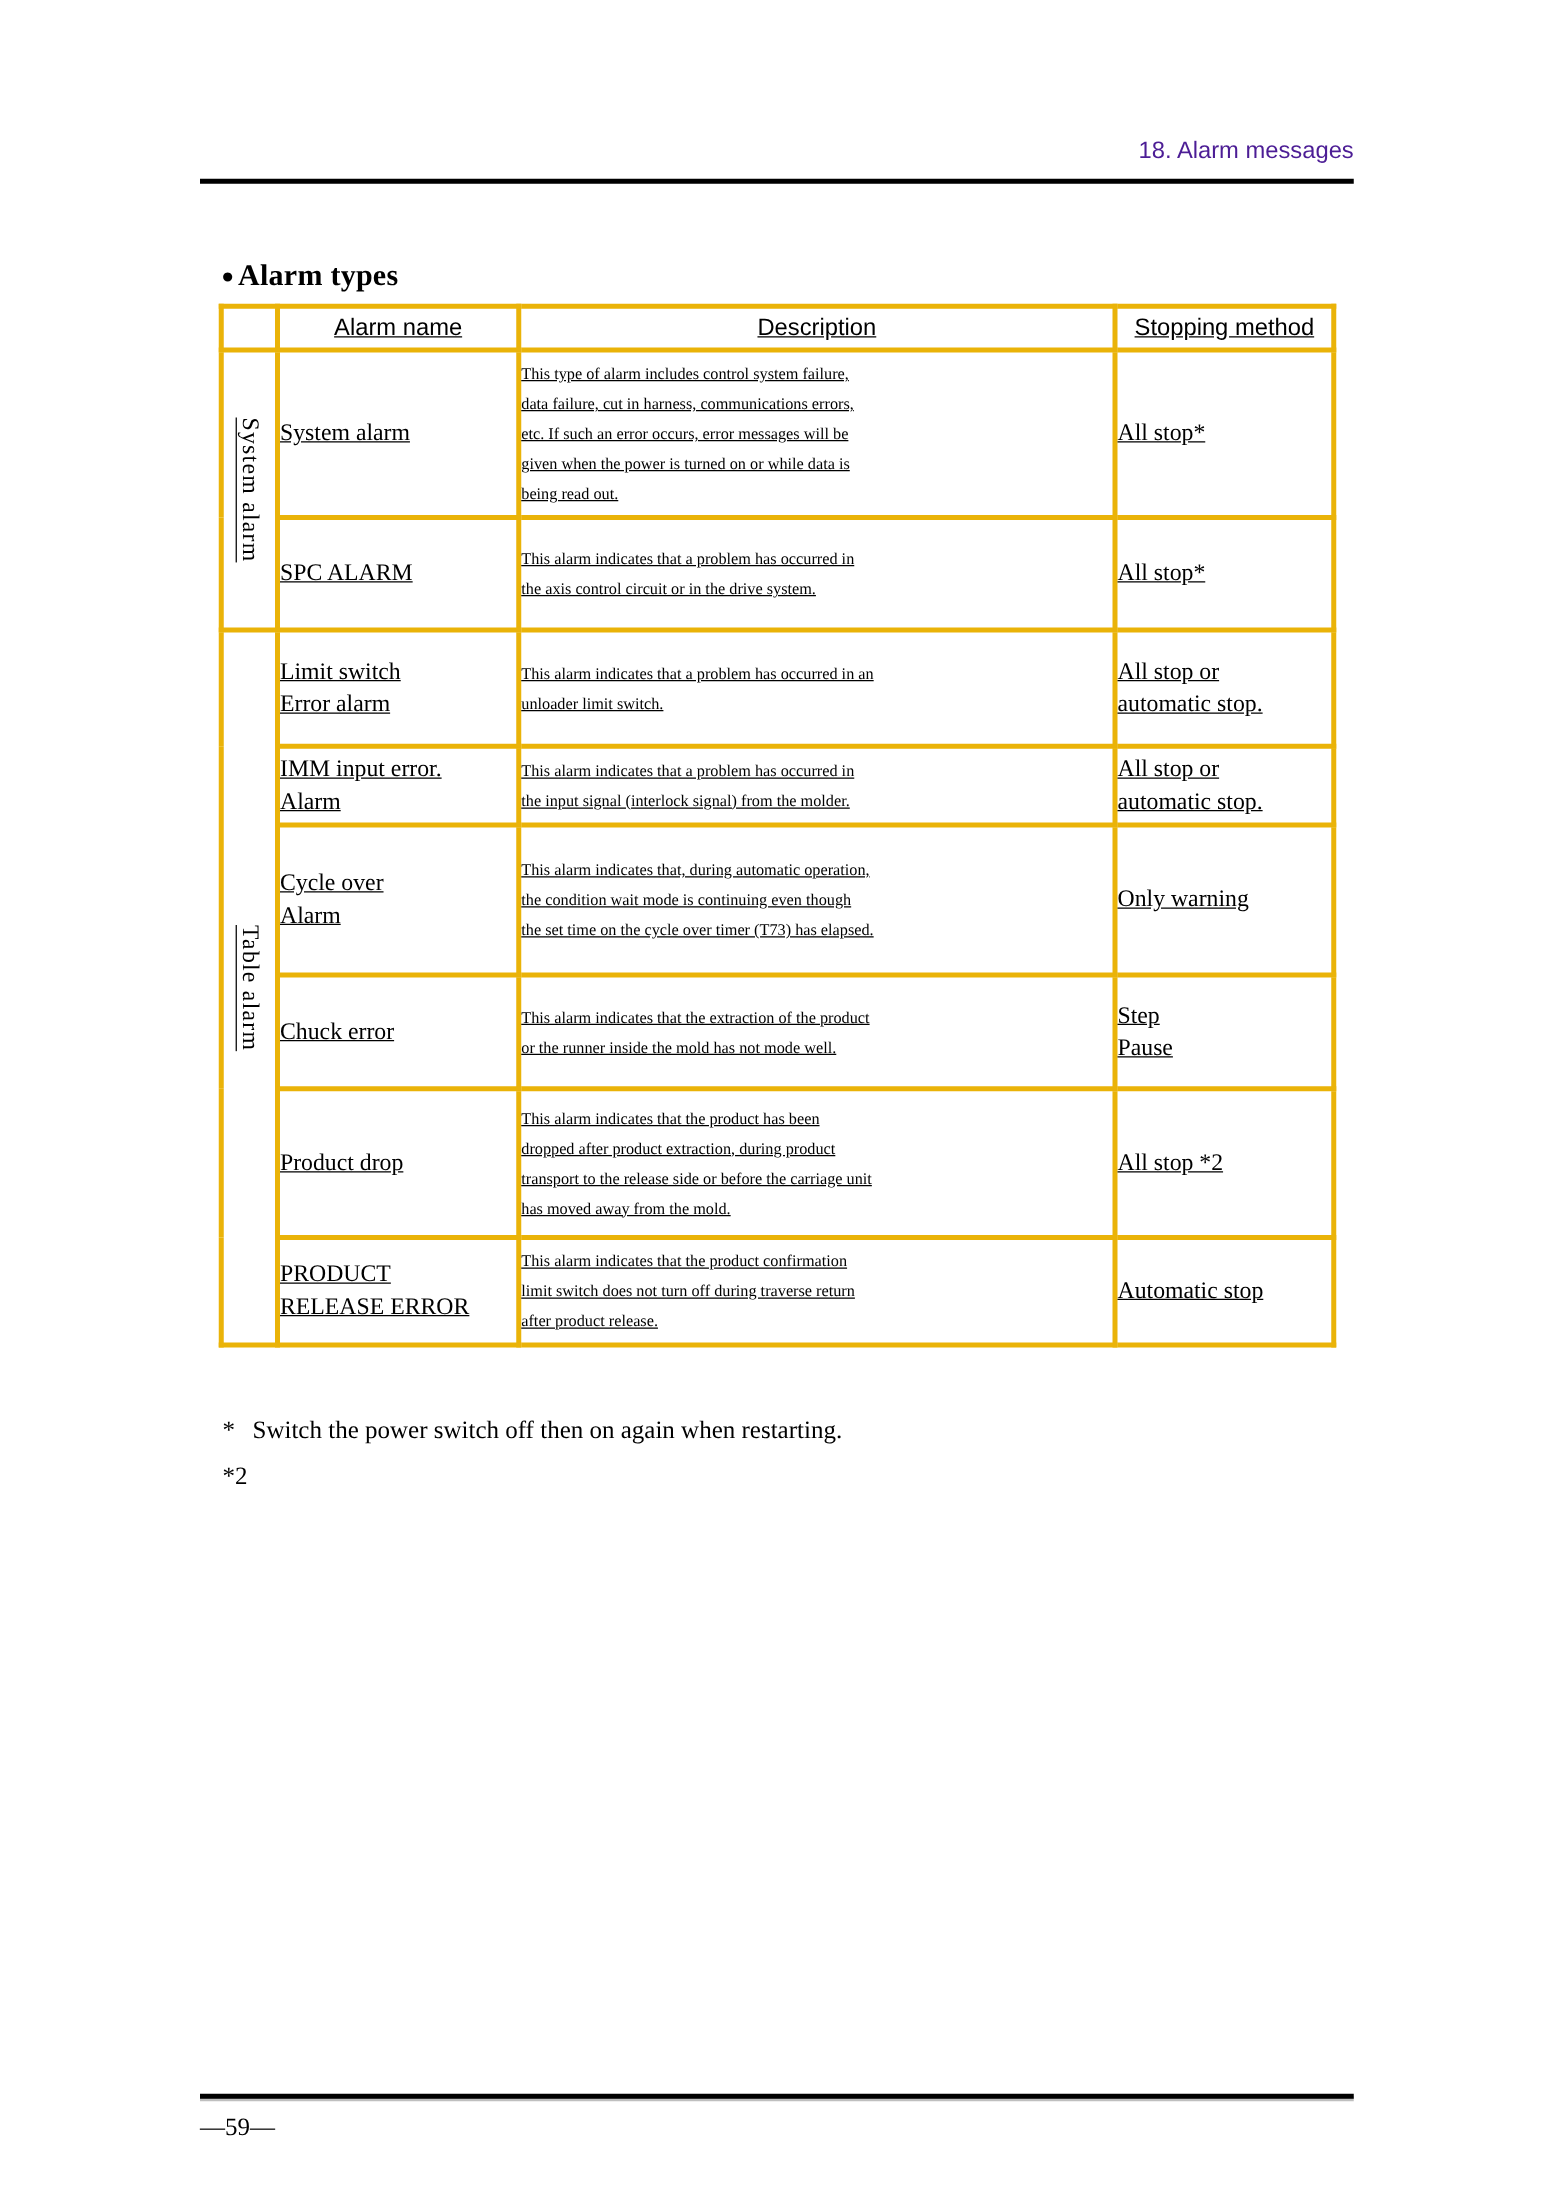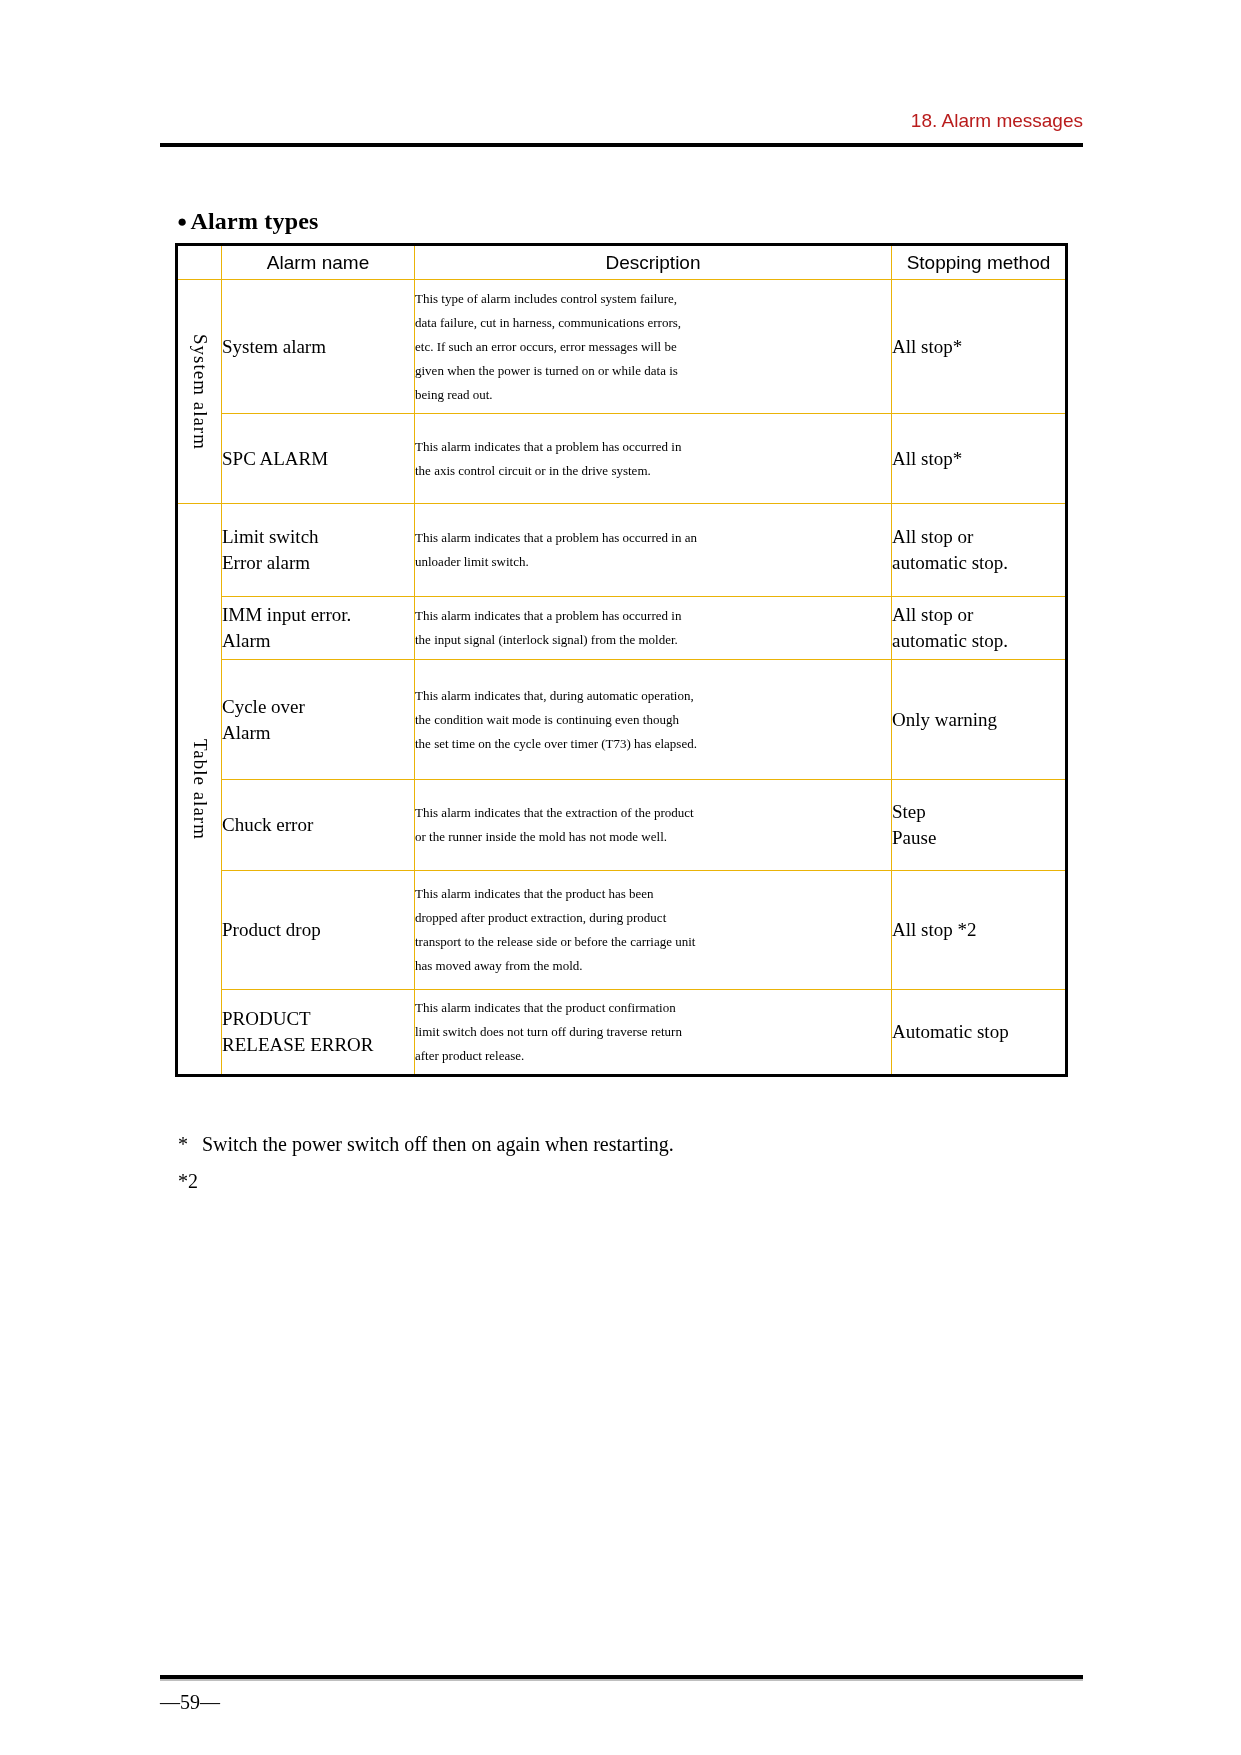--- a/index.html
+++ b/index.html
@@ -12,21 +12,21 @@
     overflow: hidden;
   }
 
   
   .page-header {
     position: absolute;
     top: 110px; left: 160px; width: 923px;
     text-align: right;
     font-family: "Liberation Sans", sans-serif;
     font-size: 19px;
-    color: #b91c1c;
+    color: #4c1d95;
   }
   .rule-top {
     position: absolute;
     top: 143px; left: 160px; width: 923px; height: 4px;
     background: #000;
   }
 
   
   .section-title {
     position: absolute;
@@ -50,23 +50,24 @@
     top: 243px; left: 175px;
   }
   table.alarm-table {
     border-collapse: collapse;
     table-layout: fixed;
     width: 890px;
     border: 3px solid #000;
   }
   table.alarm-table th,
   table.alarm-table td {
-    border: 1px solid #eab308;
+    border: 4px solid #eab308;
     padding: 0;
     vertical-align: middle;
+    text-decoration: underline;
   }
   table.alarm-table th {
     font-family: "Liberation Sans", sans-serif;
     font-weight: normal;
     font-size: 19px;
     text-align: center;
   }
   td.cell-group {
     text-align: center;
   }

